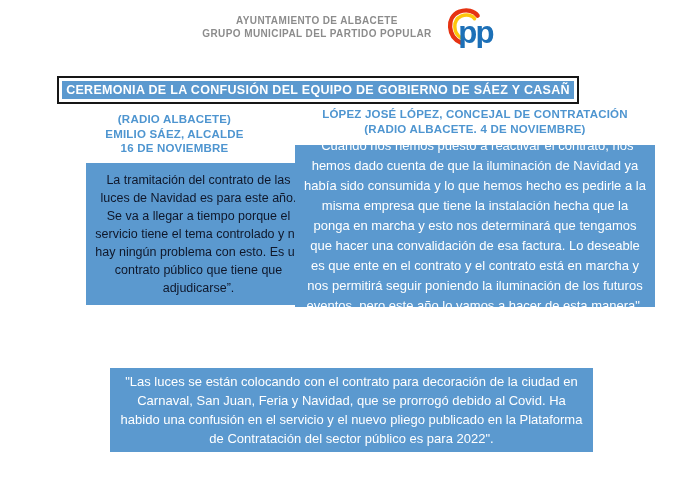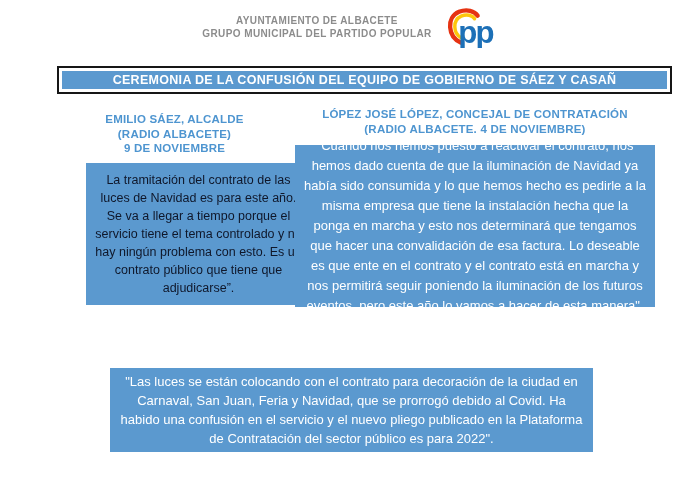--- a/index.html
+++ b/index.html
@@ -22,21 +22,21 @@
     color:#8c8c8c;
     font-size:10px;
     font-weight:bold;
     letter-spacing:.4px;
     line-height:13px;
   }
   .pp-logo{width:52px;height:42px;display:block;}
 
   
   .banner{
-    position:absolute;left:57px;top:66px;width:615px;
+    position:absolute;left:57px;top:76px;width:522px;
     border:2px solid #161616;
     padding:3px;
     box-sizing:border-box;
     background:#ffffff;
   }
   .banner-inner{
     background:#5b99cf;
     color:#ffffff;
     font-weight:bold;
     font-size:12.5px;
@@ -108,23 +108,23 @@
       <path d="M 17.5 35.5 C 8 30, 7.5 15, 17.5 10.5 C 24 7.6, 30.5 9.6, 33 13.5" fill="none" stroke="#fdc60b" stroke-width="4" stroke-linecap="round"></path>
       <text x="14" y="41" font-family="Liberation Sans, sans-serif" font-weight="bold" font-size="36" letter-spacing="-2" fill="#1d70b7">pp</text>
     </svg>
   </div>
 
   <div class="banner">
     <div class="banner-inner">CEREMONIA DE LA CONFUSIÓN DEL EQUIPO DE GOBIERNO DE SÁEZ Y CASAÑ</div>
   </div>
 
   <div class="speaker speaker-left">
+    <div>(RADIO ALBACETE)</div>
     <div>EMILIO SÁEZ, ALCALDE</div>
-    <div>(RADIO ALBACETE)</div>
-    <div>9 DE NOVIEMBRE</div>
+    <div>16 DE NOVIEMBRE</div>
   </div>
 
   <div class="quote-box box-left">
     <p>La tramitación del contrato de las luces de Navidad es para este año. Se va a llegar a tiempo porque el servicio tiene el tema controlado y no hay ningún problema con esto. Es un contrato público que tiene que adjudicarse”.</p>
   </div>
 
   <div class="speaker speaker-right">
     <div>LÓPEZ JOSÉ LÓPEZ, CONCEJAL DE CONTRATACIÓN</div>
     <div>(RADIO ALBACETE. 4 DE NOVIEMBRE)</div>
   </div>

